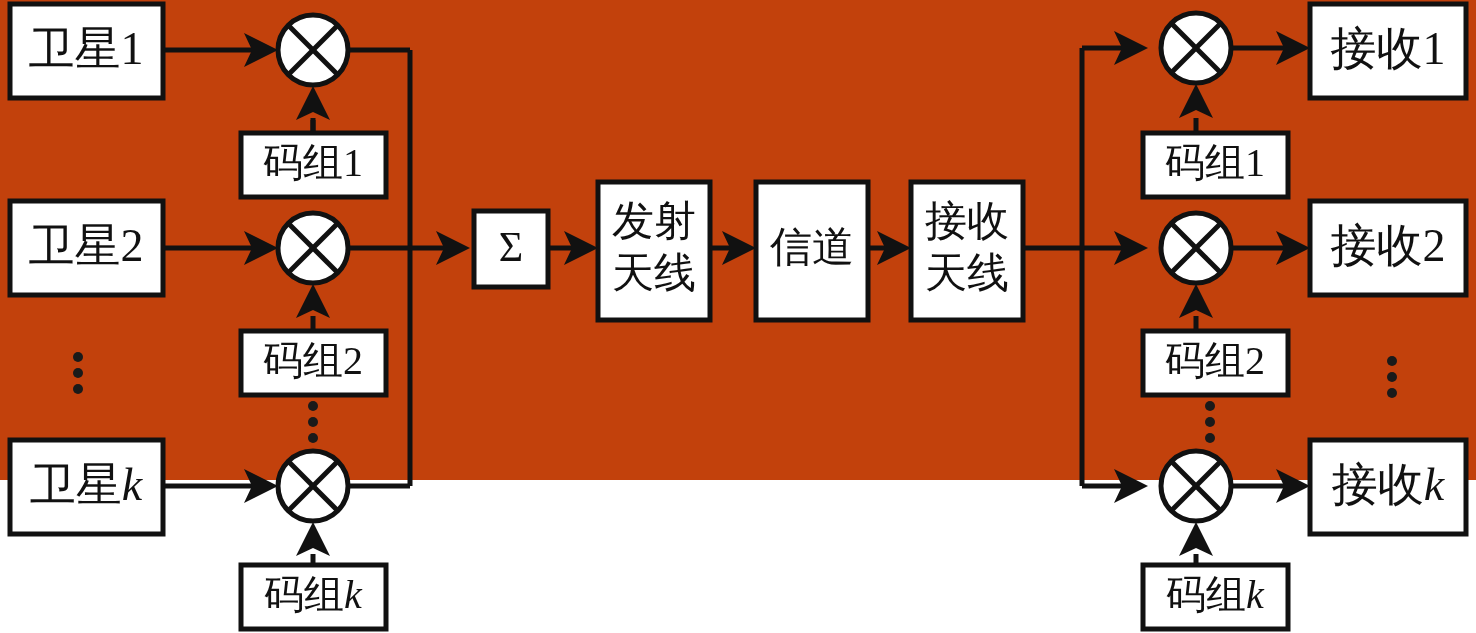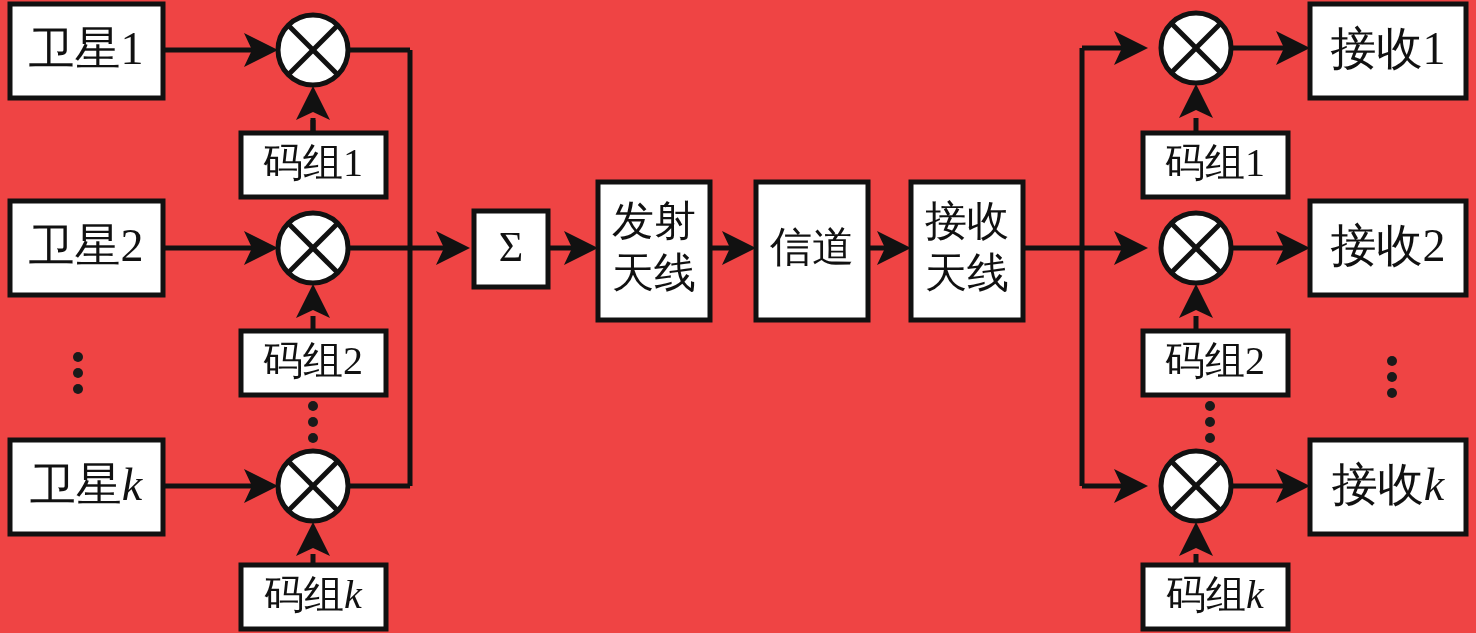--- a/index.html
+++ b/index.html
@@ -9,22 +9,22 @@
   }
   body {
     width: 1476px;
     height: 633px;
     font-family: "Liberation Serif", "DejaVu Serif", serif;
     overflow: hidden;
   }
   #diagram-root {
     position: relative;
     width: 1476px;
-    height: 633px;
-    background: #ef4444;
+    height: 480px;
+    background: #c2410c;
   }
   svg.diagram {
     position: absolute;
     left: 0;
     top: 0;
     width: 1476px;
     height: 633px;
   }
   .box-rect {
     fill: #ffffff;

